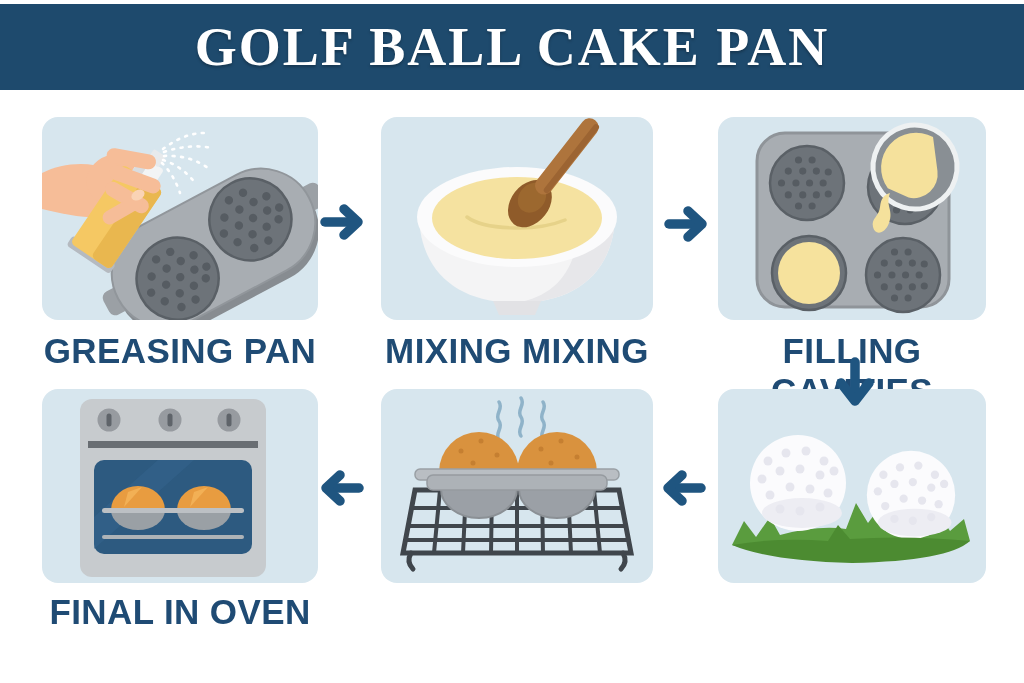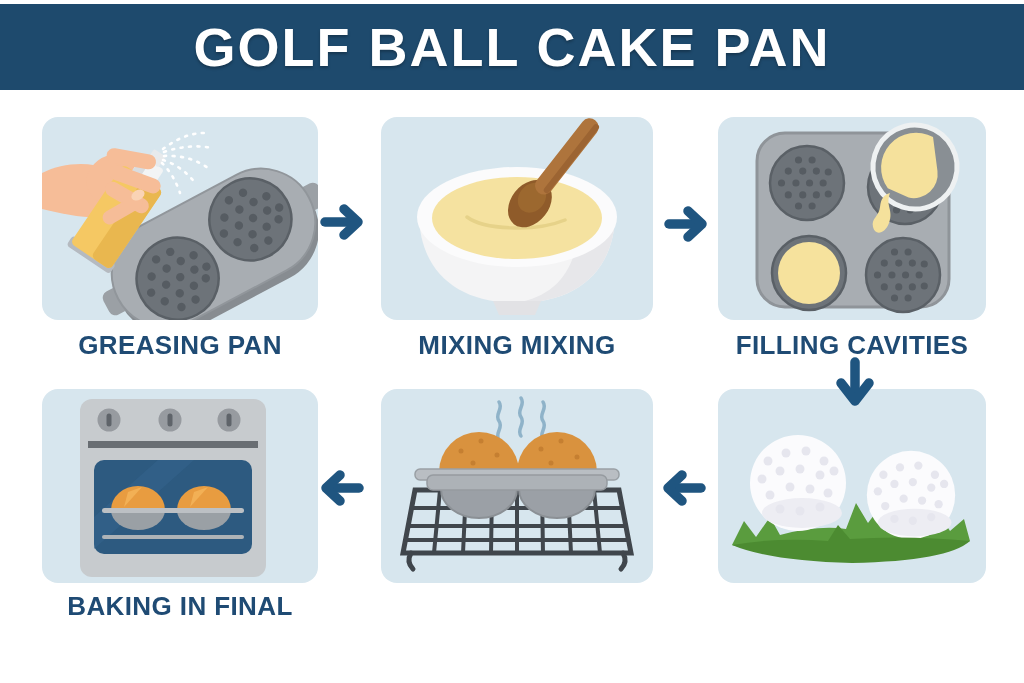--- a/index.html
+++ b/index.html
@@ -4,36 +4,36 @@
 <style>
   html,body{margin:0;padding:0;background:#fff;}
   .canvas{
     position:relative;width:1024px;height:683px;overflow:hidden;
     background:var(--page-bg,#fff);
     font-family:"Liberation Sans",sans-serif;
   }
   .topbar{
     position:absolute;left:0;right:0;top:4px;height:86px;
     background:var(--header-bg,#1e4a6d);
-    display:flex;align-items:center;justify-content:center;
+    display:flex;align-items:center;justify-content:center;font-family:Liberation Serif, serif;
   }
   .topbar h1{
     margin:0;color:var(--header-text,#fff);
     font-size:54px;font-weight:800;letter-spacing:2px;
     text-shadow:0 2px 3px rgba(0,0,0,.28);white-space:nowrap;
   }
   .panel{
     position:absolute;background:var(--panel-bg,#d7e6ee);
     border-radius:16px;overflow:hidden;
   }
   .panel svg{display:block;width:100%;height:100%;}
   .step-label{
     position:absolute;text-align:center;
     color:var(--label-text,#1f4b74);
-    font-size:26px;font-weight:800;letter-spacing:.4px;line-height:1.14;
+    font-size:35px;font-weight:800;letter-spacing:.4px;line-height:1.14;
   }
   .arrow{position:absolute;color:var(--arrow,#1f5580);}
   .arrow svg{display:block;width:100%;height:100%;}
   .arrow path{stroke:currentColor;stroke-width:9.5;fill:none;
     stroke-linecap:round;stroke-linejoin:round;}
 </style>
 </head>
 <body>
 
 <div class="canvas">
@@ -303,21 +303,21 @@
           <path d="M69,121 a27,24 0 0 1 54,0 z" fill="#e89c40"></path>
           <path d="M135,121 a27,24 0 0 1 54,0 z" fill="#e89c40"></path>
           <path d="M86,103 l14,-5 l-18,20 z" fill="#f2b055"></path>
           <path d="M152,103 l14,-5 l-18,20 z" fill="#f2b055"></path>
           <rect x="60" y="119" width="142" height="5" rx="2.5" fill="#bcc0c4"></rect>
           <rect x="60" y="146" width="142" height="4" rx="2" fill="#aeb3b7"></rect>
         </g>
       </g>
     </svg>
   </div>
-  <div class="step-label" style="left:42px;top:592px;width:276px">BAKING IN FINAL</div>
+  <div class="step-label" style="left:42px;top:592px;width:276px">FINAL IN OVEN</div>
 
   <div class="arrow" style="left:319px;top:198px;width:48px;height:48px">
     <svg viewBox="0 0 48 48">
         <path d="M6,24 L36,24"></path>
         <path d="M25,11 L39,24 L25,37"></path>
       </svg>
   </div>
   <div class="arrow" style="left:663px;top:200px;width:48px;height:48px">
     <svg viewBox="0 0 48 48">
         <path d="M6,24 L36,24"></path>

